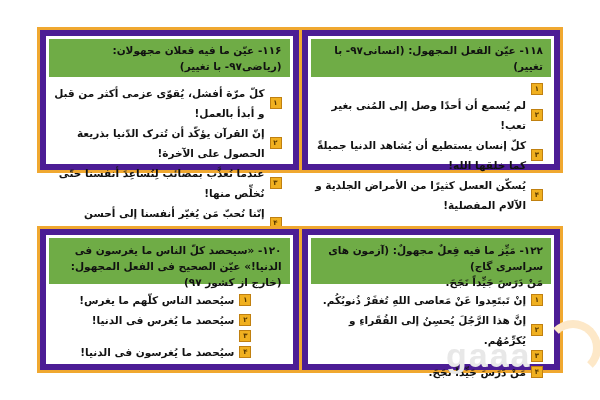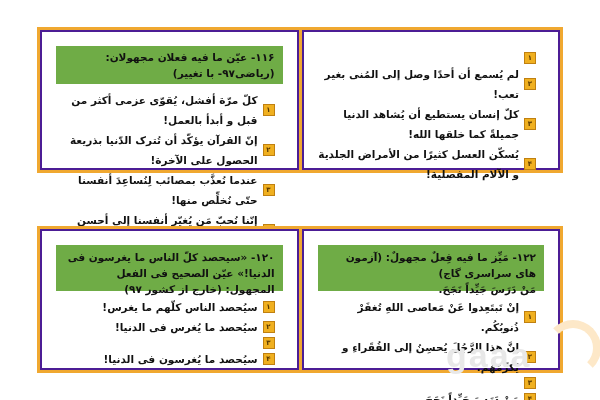--- a/index.html
+++ b/index.html
@@ -2,41 +2,42 @@
 <html><head>
 <meta charset="utf-8">
 <style>
   html, body { margin:0; padding:0; }
   body { width:600px; height:400px; background:#ffffff; position:relative; overflow:hidden;
          font-family: "DejaVu Sans", sans-serif; }
   .row { position:absolute; left:37px; width:526px; display:flex; flex-direction:row-reverse;
          background:#f0a830; padding:3px; box-sizing:border-box; gap:3px; }
   .row.top { top:27px; height:146px; }
   .row.bottom { top:226px; height:147px; }
-  .card { flex:1; background:#ffffff; border:2px solid #4c1d95; box-sizing:border-box; padding:14px;
-          display:flex; flex-direction:column; direction:rtl; }
+  .card { flex:1; background:#ffffff; border:6px solid #4c1d95; box-sizing:border-box; padding:3px;
+          display:flex; flex-direction:column; direction:rtl;align-items:center; }
   .card-header { background:#6fac46; color:#111; font-size:10.5px; line-height:16px;
                  padding:6px 8px; box-sizing:border-box; font-weight:bold; text-align:right; }
   .top .card-header { height:38px; display:flex; align-items:center; }
   .bottom .card-header { height:46px; padding:4px 8px; }
   .options { list-style:none; margin:0; padding:6px 8px 0 0; }
   .option { display:flex; align-items:center; font-size:10.5px; line-height:20px; color:#111; font-weight:bold; }
   .badge { display:inline-block; width:10px; height:10px; background:#f0b020; border:1px solid #c08010;
            color:#5a3a00; font-size:7px; line-height:10px; text-align:center; margin-left:5px; flex:none; }
   .watermark { position:absolute; left:446px; top:336px; width:140px; height:40px;
                color:#e8e8e8; font-size:34px; font-weight:bold; font-family:"Liberation Sans", sans-serif;
                letter-spacing:2px; }
   .watermark-arc { position:absolute; left:545px; top:320px; width:40px; height:40px;
                    border:8px solid #fde8c8; border-radius:50%; border-left-color:transparent; border-bottom-color:transparent; }
 </style>
 </head>
 <body>
 
 <div class="row top">
   <div class="card">
+    <div class="card-header">۱۱۸- عیّن الفعل المجهول: (انسانی۹۷- با تغییر)</div>
     <ul class="options">
       <li class="option">
           <span class="badge">۱</span>
         </li>
       <li class="option">
           <span class="badge">۲</span>
           <span>لم یُسمع أن أحدًا وصل إلی المُنی بغیر تعب!</span>
         </li>
       <li class="option">
           <span class="badge">۳</span>

